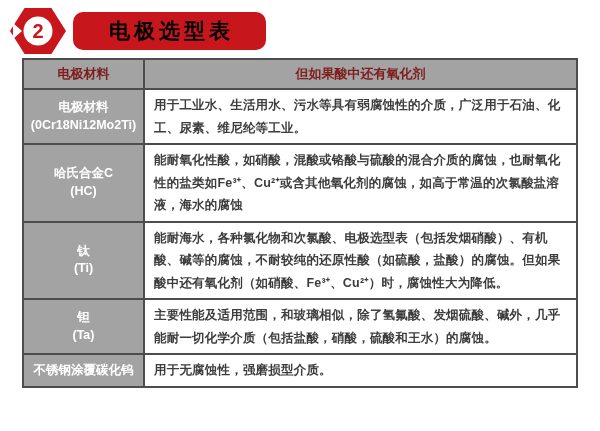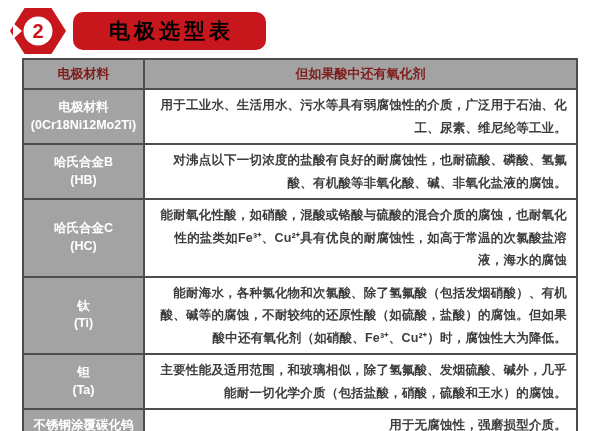--- a/index.html
+++ b/index.html
@@ -75,21 +75,21 @@
     text-align: center;
     padding: 4px 3px;
     line-height: 1.4;
   }
   .mat-sub:empty { display: none; }
   .desc-cell {
     background: #ffffff;
     color: #3d3d3d;
     font-size: 12.5px;
     font-weight: bold;
-    text-align: right;
+    text-align: left;
     padding: 4px 9px;
     line-height: 1.8;
     letter-spacing: 0.2px;
   }
 </style>
 </head>
 <body>
 
 <div class="page">
 
@@ -114,42 +114,35 @@
     </tr>
 
     <tr>
       <td class="mat-cell">
         <div class="mat-name">电极材料</div>
         <div class="mat-sub">(0Cr18Ni12Mo2Ti)</div>
       </td>
       <td class="desc-cell">用于工业水、生活用水、污水等具有弱腐蚀性的介质，广泛用于石油、化工、尿素、维尼纶等工业。</td>
     </tr>
 
-    <tr>
-      <td class="mat-cell">
-        <div class="mat-name">哈氏合金B</div>
-        <div class="mat-sub">(HB)</div>
-      </td>
-      <td class="desc-cell">对沸点以下一切浓度的盐酸有良好的耐腐蚀性，也耐硫酸、磷酸、氢氟酸、有机酸等非氧化酸、碱、非氧化盐液的腐蚀。</td>
-    </tr>
 
     <tr>
       <td class="mat-cell">
         <div class="mat-name">哈氏合金C</div>
         <div class="mat-sub">(HC)</div>
       </td>
-      <td class="desc-cell">能耐氧化性酸，如硝酸，混酸或铬酸与硫酸的混合介质的腐蚀，也耐氧化性的盐类如Fe³⁺、Cu²⁺具有优良的耐腐蚀性，如高于常温的次氯酸盐溶液，海水的腐蚀</td>
+      <td class="desc-cell">能耐氧化性酸，如硝酸，混酸或铬酸与硫酸的混合介质的腐蚀，也耐氧化性的盐类如Fe³⁺、Cu²⁺或含其他氧化剂的腐蚀，如高于常温的次氯酸盐溶液，海水的腐蚀</td>
     </tr>
 
     <tr>
       <td class="mat-cell">
         <div class="mat-name">钛</div>
         <div class="mat-sub">(Ti)</div>
       </td>
-      <td class="desc-cell">能耐海水，各种氯化物和次氯酸、除了氢氟酸（包括发烟硝酸）、有机酸、碱等的腐蚀，不耐较纯的还原性酸（如硫酸，盐酸）的腐蚀。但如果酸中还有氧化剂（如硝酸、Fe³⁺、Cu²⁺）时，腐蚀性大为降低。</td>
+      <td class="desc-cell">能耐海水，各种氯化物和次氯酸、电极选型表（包括发烟硝酸）、有机酸、碱等的腐蚀，不耐较纯的还原性酸（如硫酸，盐酸）的腐蚀。但如果酸中还有氧化剂（如硝酸、Fe³⁺、Cu²⁺）时，腐蚀性大为降低。</td>
     </tr>
 
     <tr>
       <td class="mat-cell">
         <div class="mat-name">钽</div>
         <div class="mat-sub">(Ta)</div>
       </td>
       <td class="desc-cell">主要性能及适用范围，和玻璃相似，除了氢氟酸、发烟硫酸、碱外，几乎能耐一切化学介质（包括盐酸，硝酸，硫酸和王水）的腐蚀。</td>
     </tr>
 

